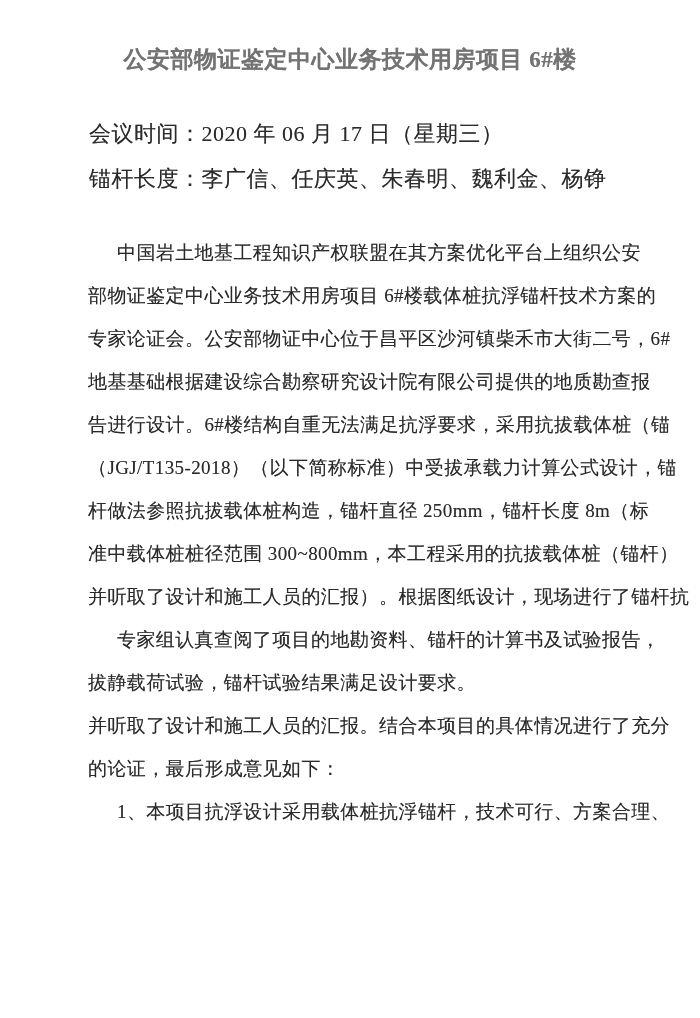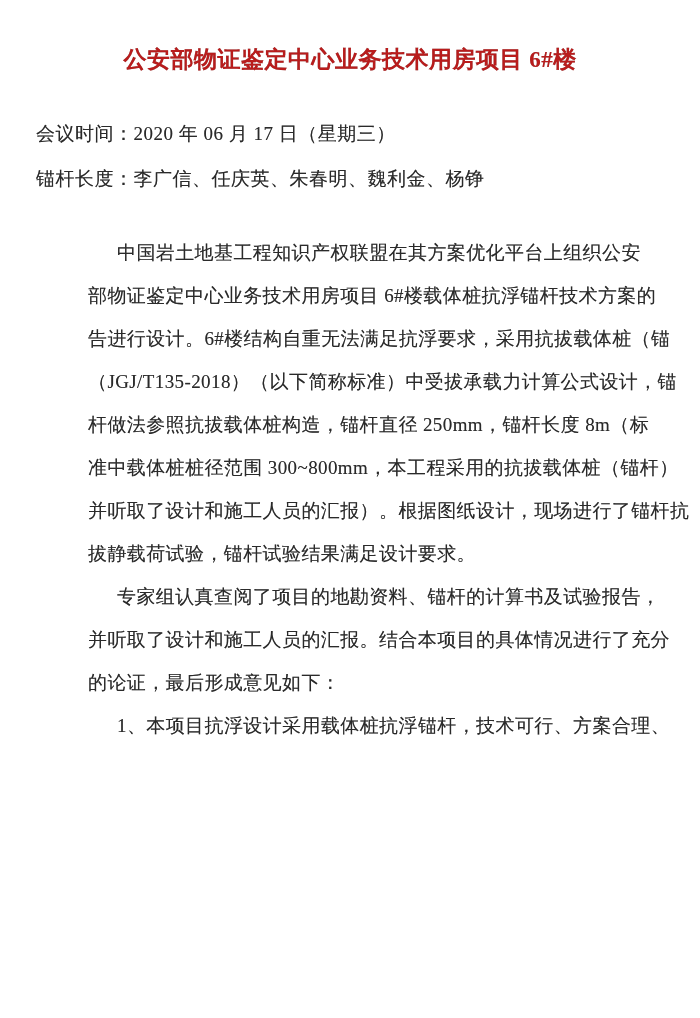--- a/index.html
+++ b/index.html
@@ -16,27 +16,27 @@
     font-family: "Liberation Serif", "DejaVu Serif", serif;
     color: #2a2a2a;
   }
   .title-block {
     padding-top: 37px;
     text-align: center;
     font-size: 23px;
     font-weight: 700;
     line-height: 45px;
     letter-spacing: 0.5px;
-    color: #b91c1c;
+    color: #737373;
   }
   .meta-block {
     margin-top: 29px;
-    padding-left: 36px;
+    padding-left: 89px;
     padding-right: 50px;
-    font-size: 19px;
+    font-size: 22px;
     line-height: 45px;
     letter-spacing: 0.5px;
   }
   .body-block {
     margin-top: 30px;
     padding-left: 88px;
     padding-right: 50px;
     font-size: 19px;
     line-height: 43px;
     letter-spacing: 0.4px;
@@ -62,25 +62,27 @@
   </div>
 
   <div class="meta-block">
     <div>会议时间：2020 年 06 月 17 日（星期三）</div>
     <div>锚杆长度：李广信、任庆英、朱春明、魏利金、杨铮</div>
   </div>
 
   <div class="body-block">
     <div class="body-line indent">中国岩土地基工程知识产权联盟在其方案优化平台上组织公安</div>
     <div class="body-line">部物证鉴定中心业务技术用房项目 6#楼载体桩抗浮锚杆技术方案的</div>
+    <div class="body-line">专家论证会。公安部物证中心位于昌平区沙河镇柴禾市大街二号，6#</div>
+    <div class="body-line">地基基础根据建设综合勘察研究设计院有限公司提供的地质勘查报</div>
     <div class="body-line">告进行设计。6#楼结构自重无法满足抗浮要求，采用抗拔载体桩（锚</div>
     <div class="body-line">（JGJ/T135-2018）（以下简称标准）中受拔承载力计算公式设计，锚</div>
     <div class="body-line">杆做法参照抗拔载体桩构造，锚杆直径 250mm，锚杆长度 8m（标</div>
     <div class="body-line">准中载体桩桩径范围 300~800mm，本工程采用的抗拔载体桩（锚杆）</div>
     <div class="body-line">并听取了设计和施工人员的汇报）。根据图纸设计，现场进行了锚杆抗</div>
+    <div class="body-line indent">专家组认真查阅了项目的地勘资料、锚杆的计算书及试验报告，</div>
     <div class="body-line">拔静载荷试验，锚杆试验结果满足设计要求。</div>
-    <div class="body-line indent">专家组认真查阅了项目的地勘资料、锚杆的计算书及试验报告，</div>
     <div class="body-line">并听取了设计和施工人员的汇报。结合本项目的具体情况进行了充分</div>
     <div class="body-line">的论证，最后形成意见如下：</div>
     <div class="body-line indent">1、本项目抗浮设计采用载体桩抗浮锚杆，技术可行、方案合理、</div>
   </div>
 
 </div>
 
 </body></html>

